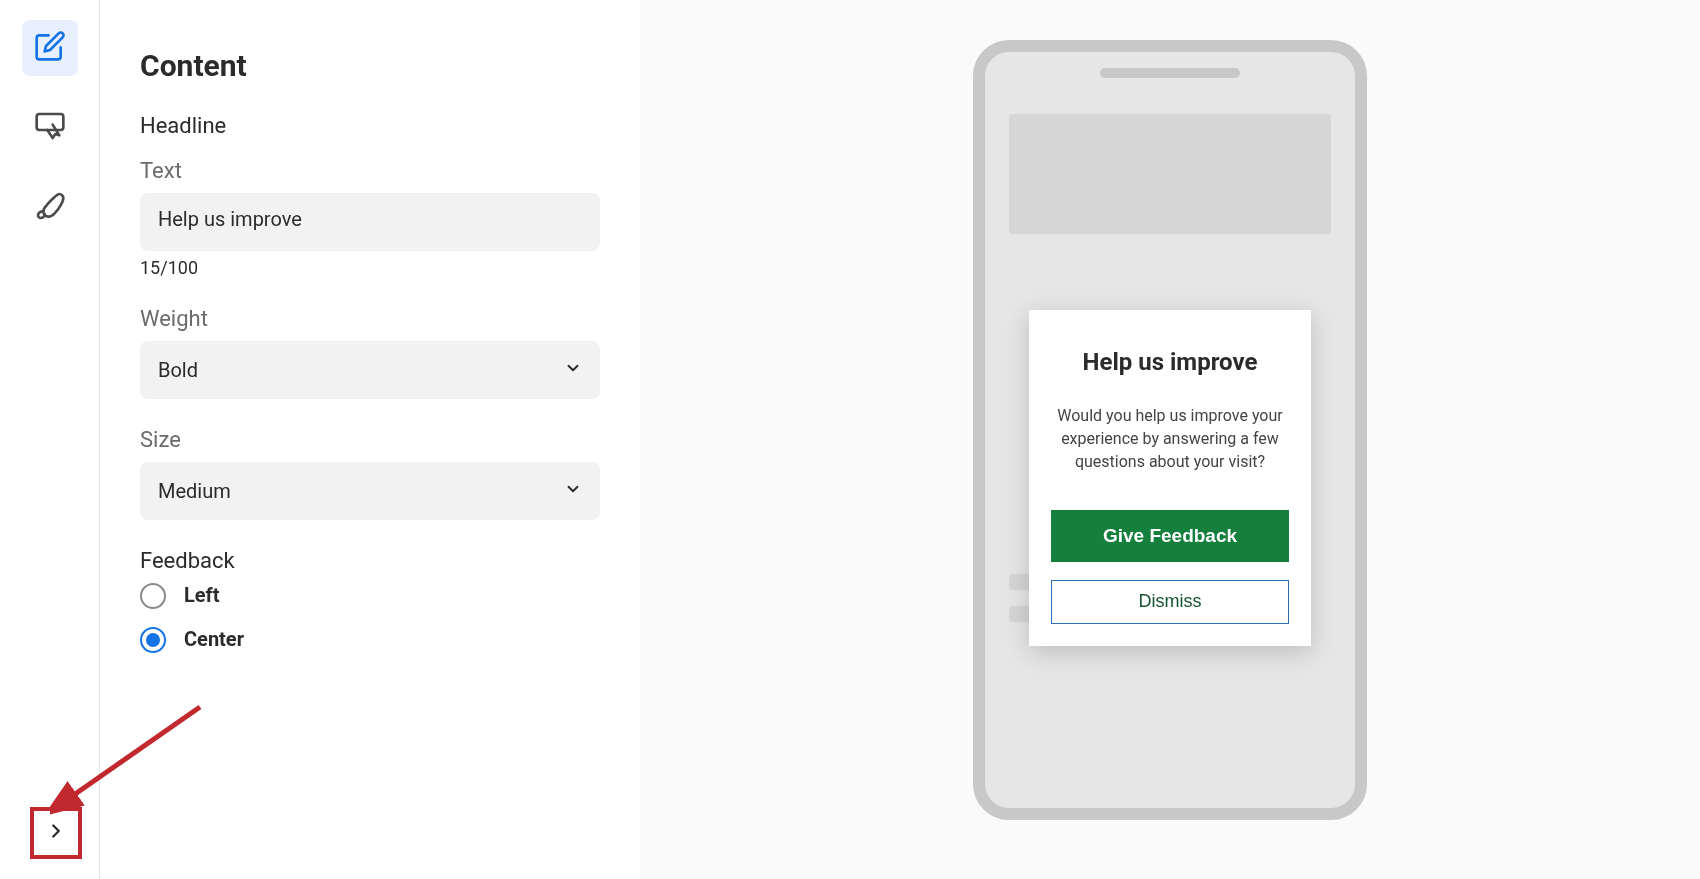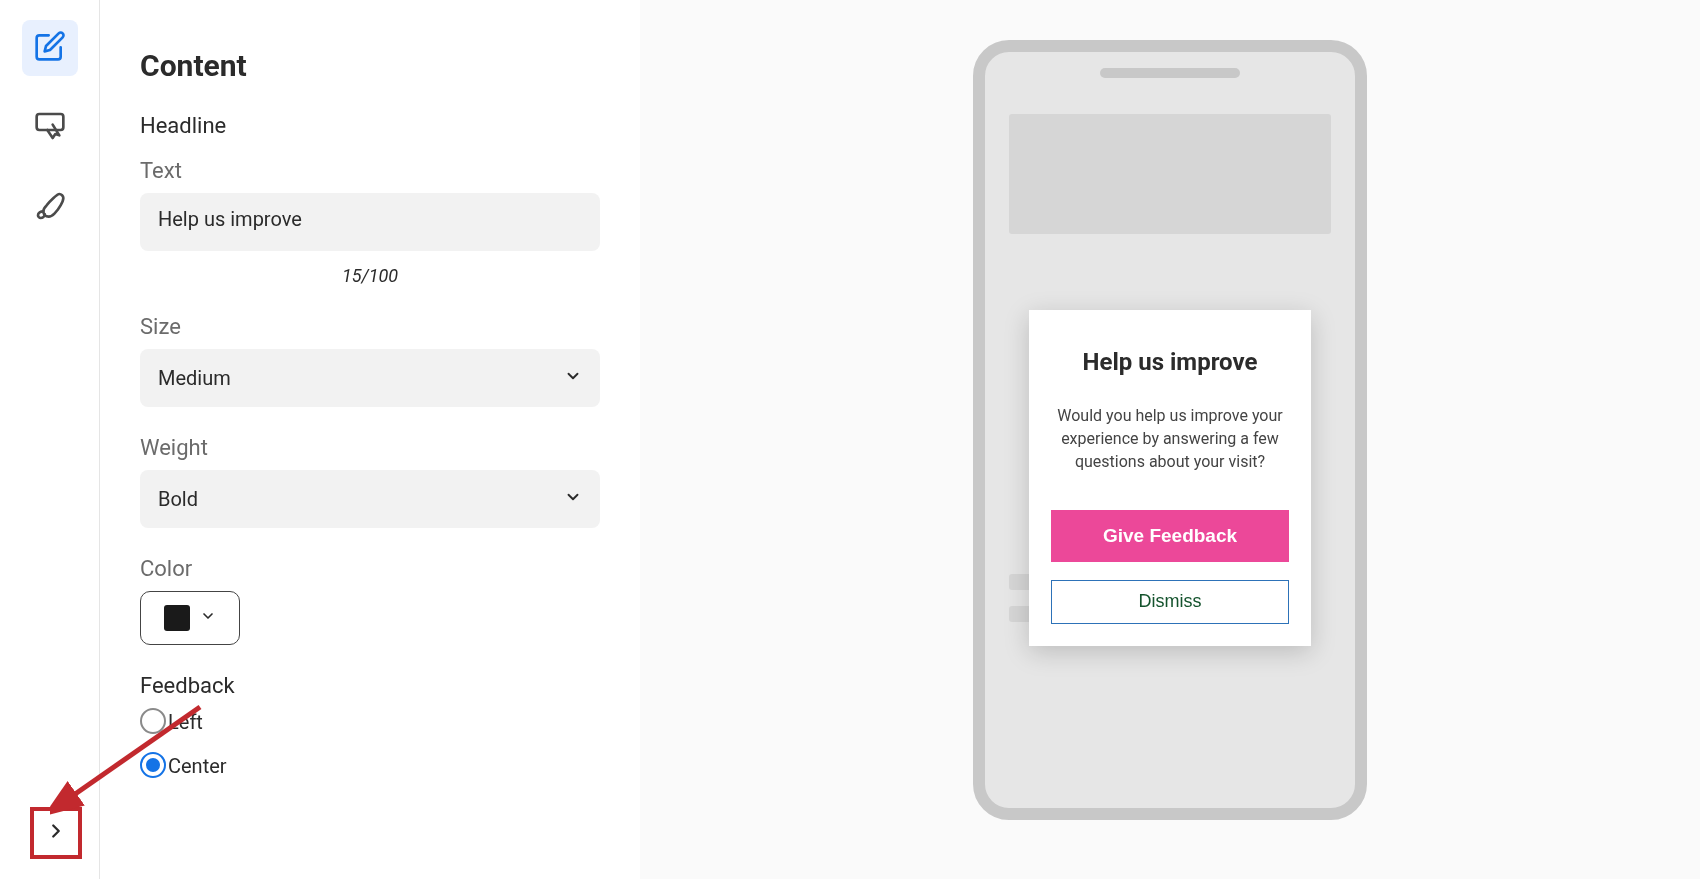--- a/index.html
+++ b/index.html
@@ -82,25 +82,24 @@
       border: none;
       border-radius: 8px;
       padding: 14px 18px;
       font-size: 20px;
       color: #2b2b2b;
       resize: none;
       font-family: inherit;
     }
     .char-count {
       width: 460px;
-      text-align: center;
-      margin-top: 14px;
+      text-align: left;
+      margin-top: 6px;
       font-size: 18px;
       color: #2b2b2b;
-      font-style: italic;
     }
 
     .select-box {
       width: 460px;
       height: 58px;
       background: #f2f2f2;
       border: none;
       border-radius: 8px;
       padding: 0 18px;
       font-size: 20px;
@@ -124,21 +123,21 @@
       cursor: pointer;
     }
     .color-swatch {
       width: 26px;
       height: 26px;
       background: #1a1a1a;
       border-radius: 3px;
     }
 
     .radio-group { display: flex; flex-direction: column; gap: 18px; margin-top: 6px; }
-    .radio-item { display: flex; align-items: flex-end; gap: 2px; cursor: pointer; }
+    .radio-item { display: flex; align-items: flex-start; gap: 18px; cursor: pointer; font-weight: bold; }
     .radio-outer {
       width: 26px; height: 26px; border-radius: 50%;
       border: 2.5px solid #8a8a8a;
       display: flex; align-items: center; justify-content: center;
       flex-shrink: 0;
     }
     .radio-outer.selected { border-color: #1473e6; }
     .radio-inner {
       width: 14px; height: 14px; border-radius: 50%;
       background: #1473e6;
@@ -207,21 +206,21 @@
     .survey-body {
       font-size: 16px;
       color: #444;
       line-height: 1.45;
       margin-bottom: 36px;
     }
     .survey-primary {
       display: block;
       width: 100%;
       height: 52px;
-      background: #ec4899;
+      background: #15803d;
       color: #fff;
       font-size: 19px;
       font-weight: 600;
       border: none;
       cursor: pointer;
       margin-bottom: 18px;
     }
     .survey-secondary {
       display: block;
       width: 100%;
@@ -295,54 +294,43 @@
 
   <div class="field-group">
     <div class="field-label">Text</div>
     <div class="textarea-wrap">
       <textarea class="text-input" style="">Help us improve</textarea>
       <div class="char-count">15/100</div>
     </div>
   </div>
 
   <div class="field-group">
+    <div class="field-label">Weight</div>
+    <div class="select-box">
+      <span>Bold</span>
+      <span class="chev">
+        <svg viewBox="0 0 24 24" fill="none" stroke="#2b2b2b" stroke-width="2.5" stroke-linecap="round" stroke-linejoin="round">
+            <polyline points="6 9 12 15 18 9"></polyline>
+          </svg>
+      </span>
+    </div>
+  </div>
+
+  <div class="field-group">
     <div class="field-label">Size</div>
     <div class="select-box">
       <span>Medium</span>
       <span class="chev">
         <svg viewBox="0 0 24 24" fill="none" stroke="#2b2b2b" stroke-width="2.5" stroke-linecap="round" stroke-linejoin="round">
             <polyline points="6 9 12 15 18 9"></polyline>
           </svg>
       </span>
     </div>
   </div>
 
-  <div class="field-group">
-    <div class="field-label">Weight</div>
-    <div class="select-box">
-      <span>Bold</span>
-      <span class="chev">
-        <svg viewBox="0 0 24 24" fill="none" stroke="#2b2b2b" stroke-width="2.5" stroke-linecap="round" stroke-linejoin="round">
-            <polyline points="6 9 12 15 18 9"></polyline>
-          </svg>
-      </span>
-    </div>
-  </div>
-
-  <div class="field-group">
-    <div class="field-label">Color</div>
-    <div class="color-picker">
-      <div class="color-swatch"></div>
-      <span>
-        <svg width="16" height="16" viewBox="0 0 24 24" fill="none" stroke="#2b2b2b" stroke-width="2.5" stroke-linecap="round" stroke-linejoin="round">
-            <polyline points="6 9 12 15 18 9"></polyline>
-          </svg>
-      </span>
-    </div>
-  </div>
 
   <div class="field-group">
     <div class="field-label" style="color:#2b2b2b;">Feedback</div>
     <div class="radio-group">
       <div class="radio-item">
         <span class="radio-outer"></span>
         <span class="radio-label">Left</span>
       </div>
       <div class="radio-item">
         <span class="radio-outer selected">

